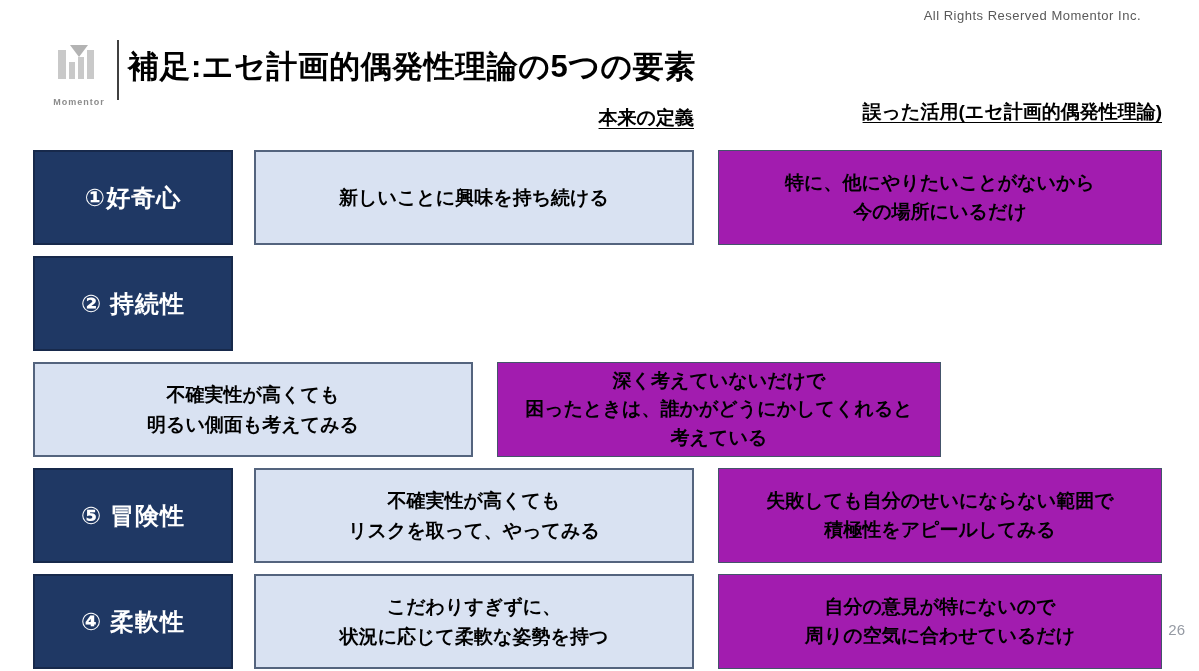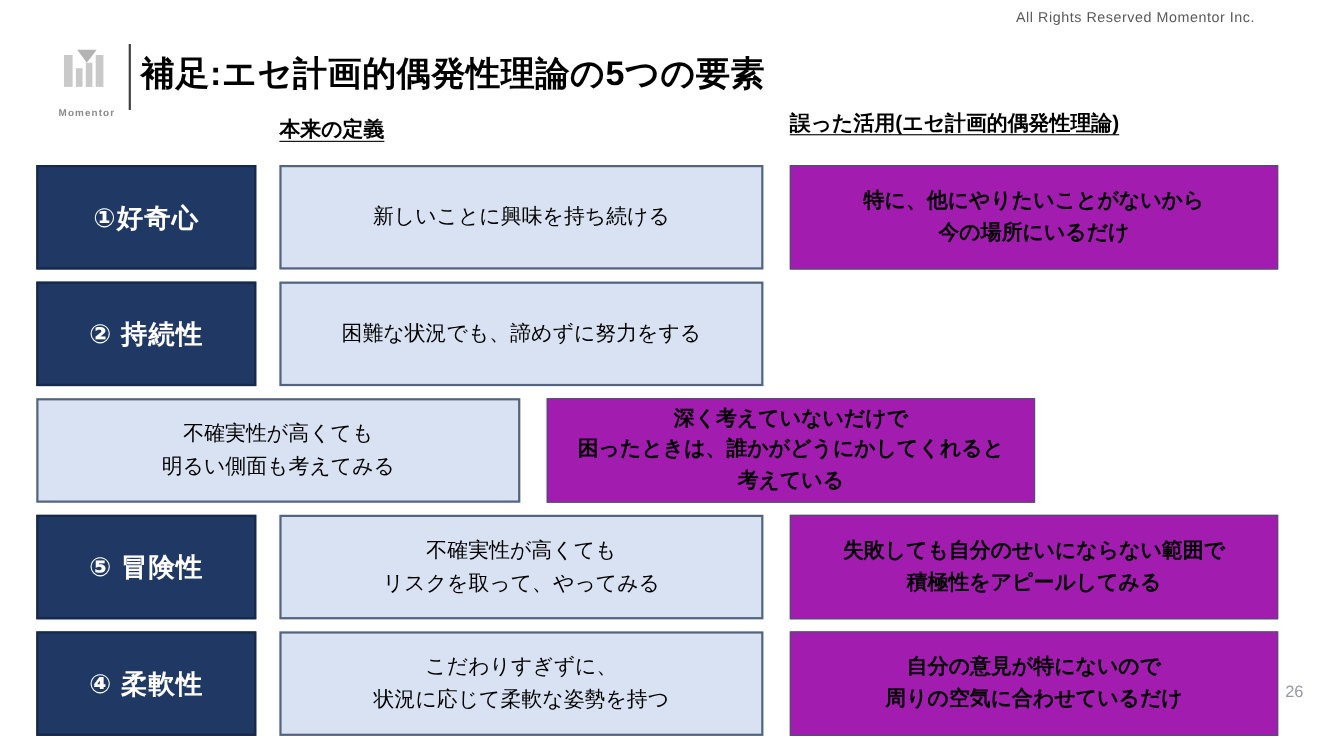--- a/index.html
+++ b/index.html
@@ -25,39 +25,39 @@
     position: absolute; left: 128px; top: 46px;
     font-size: 31px; font-weight: bold; color: #000000; letter-spacing: 0.5px;
     white-space: nowrap;
   }
 
   
   .col-header {
     position: absolute; top: 101px;
     font-size: 19px; font-weight: bold; color: #000000;
     text-decoration: underline; text-underline-offset: 4px;
-    text-align: left; white-space: nowrap;
+    text-align: right; white-space: nowrap;
   }
   .col-header.def { left: 254px; width: 440px; top: 105px; }
   .col-header.mis { left: 718px; width: 444px; top: 99px; }
 
   
   .rows { position: absolute; left: 33px; top: 134px; margin-top: 16px; }
   .row { display: flex; height: 95px; margin-bottom: 11px; }
   .label-box {
     width: 200px; height: 95px; margin-right: 21px;
     background: #1F3864; border: 2px solid #17294b;
     display: flex; align-items: center; justify-content: center;
     color: #ffffff; font-size: 24px; font-weight: bold; letter-spacing: 1px;
   }
   .def-box {
     width: 440px; height: 95px; margin-right: 24px;
     background: #D9E2F2; border: 2px solid #54647E;
     display: flex; align-items: center; justify-content: center;
-    color: #000000; font-size: 19px; font-weight: normal;
+    color: #000000; font-size: 19px; font-weight: bold;
     text-align: center; white-space: pre-line; line-height: 1.55;
   }
   .mis-box {
     width: 444px; height: 95px;
     background: #a21caf; border: 1.5px solid #44546A;
     display: flex; align-items: center; justify-content: center;
     color: #000000; font-size: 19px; font-weight: bold;
     text-align: center; white-space: pre-line; line-height: 1.5;
   }
 
@@ -94,21 +94,20 @@
 
     <div class="row">
       <div class="label-box">①好奇心</div>
       <div class="def-box">新しいことに興味を持ち続ける</div>
       <div class="mis-box">特に、他にやりたいことがないから
 今の場所にいるだけ</div>
     </div>
 
     <div class="row">
       <div class="label-box">② 持続性</div>
-      <div class="def-box">困難な状況でも、諦めずに努力をする</div>
     </div>
 
     <div class="row">
       <div class="def-box">不確実性が高くても
 明るい側面も考えてみる</div>
       <div class="mis-box">深く考えていないだけで
 困ったときは、誰かがどうにかしてくれると
 考えている</div>
     </div>
 

